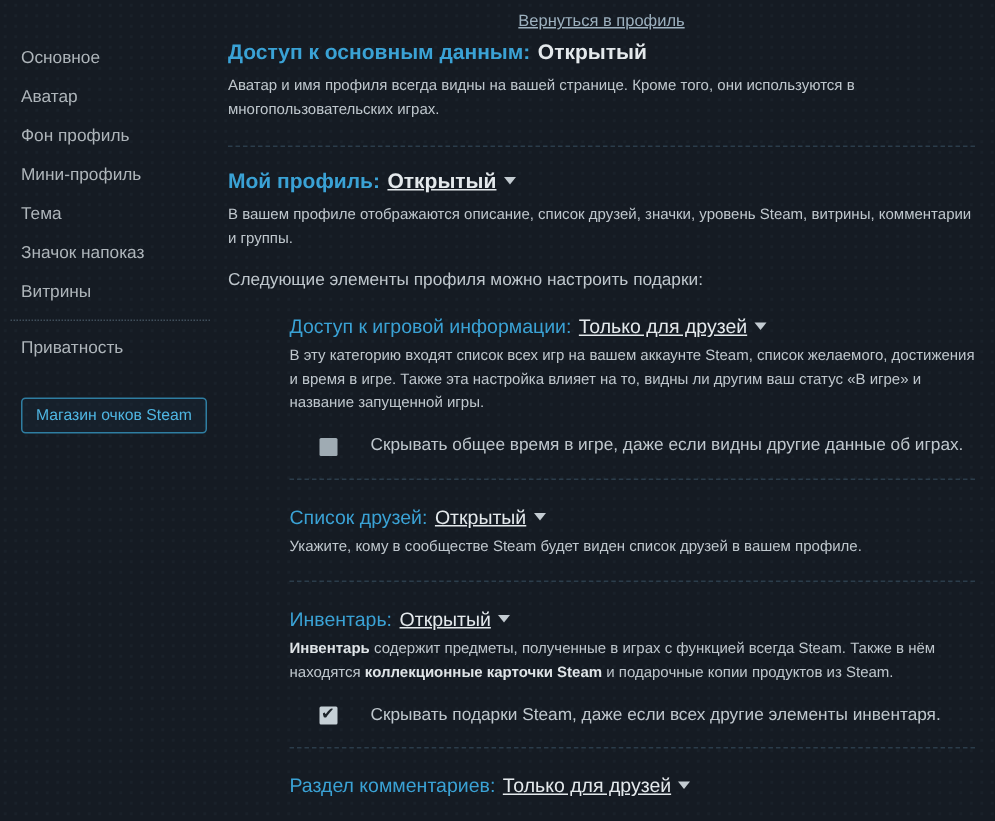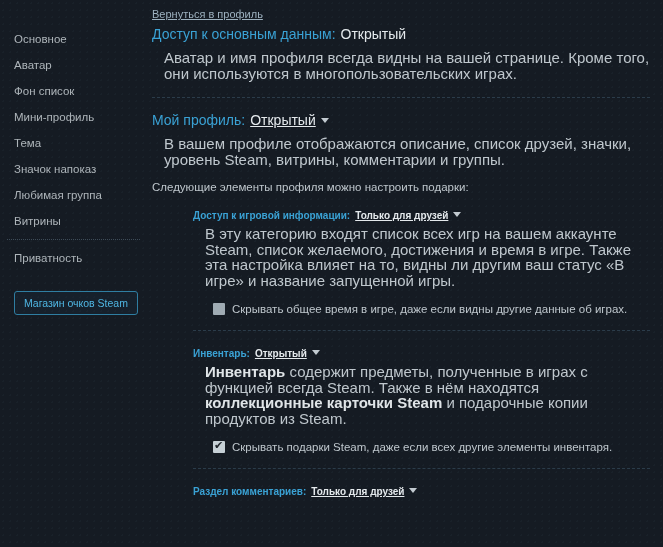--- a/index.html
+++ b/index.html
@@ -26,59 +26,59 @@
   .points-btn {
     margin-top: 20px; display: inline-block;
     background: rgba(28,48,66,0.25);
     border: 1px solid #2f7ea2; border-radius: 3px;
     color: #4fb6e3; font-size: 10.5px; font-family: inherit;
     padding: 5px 9px; cursor: pointer;
   }
 
   
   .main { flex: 1 1 auto; padding: 4px 13px 0 6px; }
-  .return-row { text-align: left; height: 16px; }
+  .return-row { text-align: center; height: 16px; }
   .return-link {
     font-size: 11px; color: #9db1bf; text-decoration: underline; cursor: pointer;
   }
 
-  .sec-title { font-size: 14px; font-weight: normal; color: #3aa2d5; }
+  .sec-title { font-size: 14px; font-weight: bold; color: #3aa2d5; }
   .sec-title .value { color: #e4e9ec; margin-left: 5px; }
-  .sub-title { font-size: 10px; font-weight: bold; color: #3aa2d5; }
+  .sub-title { font-size: 13px; font-weight: normal; color: #3aa2d5; }
 
   .dropdown-value {
     color: #e4e9ec; text-decoration: underline; cursor: pointer; margin-left: 5px;
   }
   .caret {
     display: inline-block; width: 0; height: 0; margin-left: 5px; vertical-align: 2px;
     border-left: 4px solid transparent; border-right: 4px solid transparent;
     border-top: 5px solid #c3cbd1;
   }
 
-  .desc { font-size: 15px; line-height: 15.5px; color: #bfc7cd; margin-top: 8px; margin-left: 12px; }
+  .desc { font-size: 10px; line-height: 15.5px; color: #bfc7cd; margin-top: 8px; }
   .desc b { color: #dfe4e7; }
 
   .divider-full {
     border: none; border-top: 1px dashed rgba(96,140,165,0.30);
     margin: 16px 0 0 0;
   }
   .sub-divider {
     border: none; border-top: 1px dashed rgba(96,140,165,0.30);
     margin: 15px 0 0 0;
   }
 
   .section-basic { margin-top: 6px; }
   .section-profile { margin-top: 14px; }
   .note { font-size: 11.5px; margin-top: 14px; color: #bfc7cd; }
 
   .subsections { margin-left: 41px; }
   .subsection { padding-top: 17px; }
 
   .check-row {
-    display: flex; align-items: flex-end; gap: 7px;
+    display: flex; align-items: center; gap: 22px;
     margin: 14px 0 0 20px; font-size: 11.5px; color: #bfc7cd; cursor: pointer;
   }
   .check-row input[type="checkbox"] {
     appearance: none; -webkit-appearance: none;
     width: 12px; height: 12px; flex: 0 0 12px; margin-top: 1px;
     background: #9fabb3; border-radius: 1px; cursor: pointer; position: relative;
   }
   .check-row input[type="checkbox"]:checked { background: #c6d0d6; }
   .check-row input[type="checkbox"]:checked::after {
     content: "✔"; position: absolute; left: 1px; top: -2px;
@@ -86,25 +86,24 @@
   }
 </style>
 </head>
 <body>
 
 <div class="layout">
 
   <nav class="sidebar">
     <div class="side-item">Основное</div>
     <div class="side-item">Аватар</div>
-    <div class="side-item">Фон список</div>
+    <div class="side-item">Фон профиль</div>
     <div class="side-item">Мини-профиль</div>
     <div class="side-item">Тема</div>
     <div class="side-item">Значок напоказ</div>
-    <div class="side-item">Любимая группа</div>
     <div class="side-item">Витрины</div>
     <div class="side-divider"></div>
     <div class="side-item">Приватность</div>
     <button class="points-btn">Магазин очков Steam</button>
   </nav>
 
   <main class="main">
 
     <div class="return-row">
       <a class="return-link">Вернуться в профиль</a>
@@ -134,20 +133,27 @@
           <span>Доступ к игровой информации:</span><span class="dropdown-value">Только для друзей</span><span class="caret"></span>
         </div>
         <p class="desc" style="margin-top:5px">В эту категорию входят список всех игр на вашем аккаунте Steam, список желаемого, достижения и время в игре. Также эта настройка влияет на то, видны ли другим ваш статус «В игре» и название запущенной игры.</p>
         <label class="check-row">
           <input type="checkbox" style="">
           <span>Скрывать общее время в игре, даже если видны другие данные об играх.</span>
         </label>
         <hr class="sub-divider">
       </section>
 
+      <section class="subsection">
+        <div class="sub-title">
+          <span>Список друзей:</span><span class="dropdown-value">Открытый</span><span class="caret"></span>
+        </div>
+        <p class="desc" style="margin-top:5px">Укажите, кому в сообществе Steam будет виден список друзей в вашем профиле.</p>
+        <hr class="sub-divider">
+      </section>
 
       <section class="subsection">
         <div class="sub-title">
           <span>Инвентарь:</span><span class="dropdown-value">Открытый</span><span class="caret"></span>
         </div>
         <p class="desc" style="margin-top:5px"><b>Инвентарь</b><span> содержит предметы, полученные в играх с функцией всегда Steam. Также в нём находятся </span><b>коллекционные карточки Steam</b><span> и подарочные копии продуктов из Steam.</span></p>
         <label class="check-row">
           <input type="checkbox" checked="" style="">
           <span>Скрывать подарки Steam, даже если всех другие элементы инвентаря.</span>
         </label>

